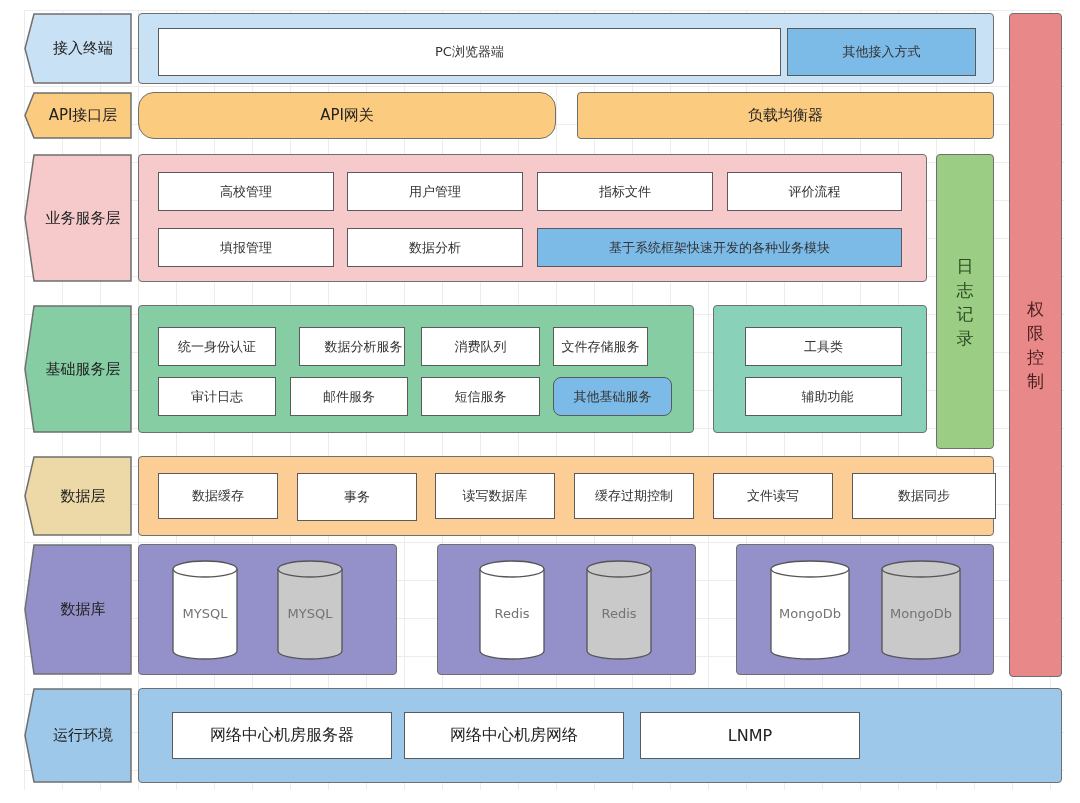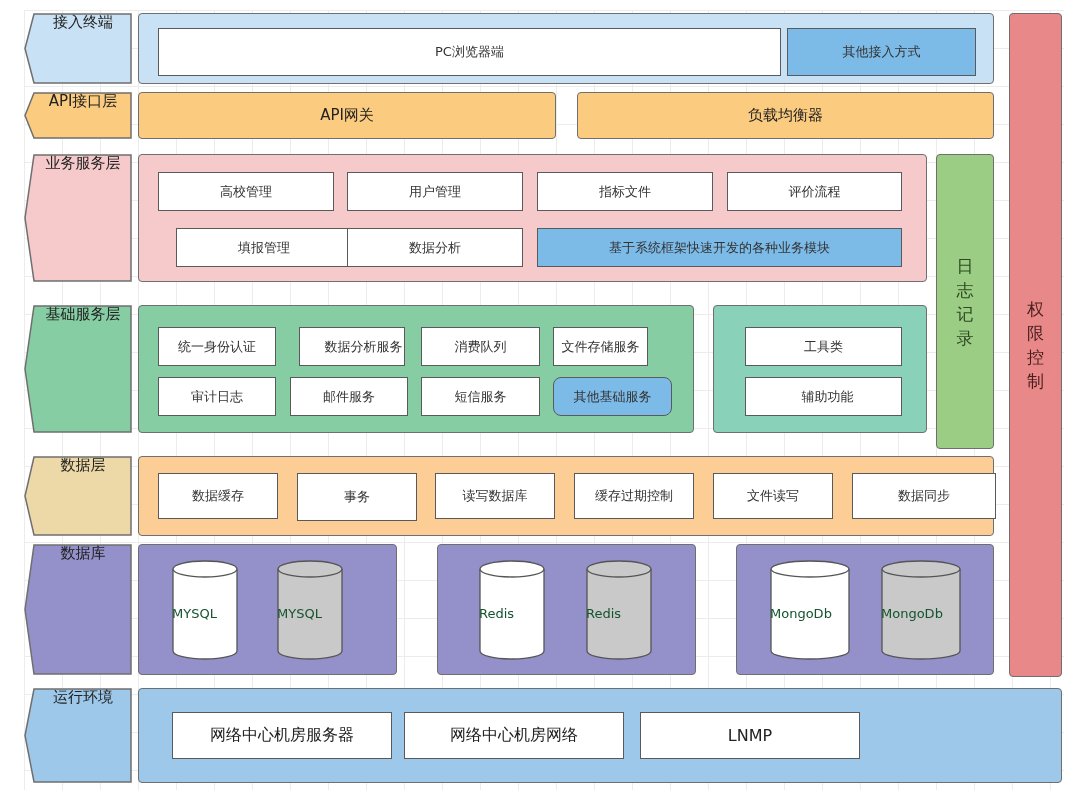--- a/index.html
+++ b/index.html
@@ -18,35 +18,35 @@
     }
     .abs { position: absolute; box-sizing: border-box; }
     .panel { border: 1.5px solid #6f6f6f; border-radius: 4px; }
     .box {
       border: 1.5px solid #5a5a5a; background: #fff;
       display: flex; align-items: center; justify-content: center;
       font-size: 13px; color: #333; white-space: nowrap;
     }
     .box.blue { background: #7cbbe8; }
     .tag {
-      display: flex; align-items: flex-start; justify-content: center;
+      display: flex; align-items: center; justify-content: center;
       font-size: 15px; color: #222;
     }
     .tag svg { position: absolute; left: 0; top: 0; width: 100%; height: 100%; }
     .tag span { position: relative; padding-left: 10px; }
     .big { font-size: 15px; color: #222; }
     .vert {
       display: flex; flex-direction: column; align-items: center; justify-content: center;
       font-size: 17px; line-height: 24px;
     }
     .cyl { position: absolute; }
     .cyl svg { position: absolute; left: 0; top: 0; width: 100%; height: 100%; }
     .cyl span {
-      position: absolute; left: 0; right: 0; top: 46%; 
-      font-size: 13px; color: #14532d;
+      position: absolute; left: 0; right: 0; top: 46%; text-align: center;
+      font-size: 13px; color: #737373;
     }
   </style>
 </head>
 <body>
 
 <div class="grid"></div>
 
 <div class="abs tag" style="left:24px;top:13px;width:108px;height:71px;">
   <svg viewBox="0 0 108 71" preserveAspectRatio="none">
       <polygon points="10,1 107,1 107,70 10,70 1,35.5" fill="#c9e1f4" stroke="#6f6f6f" stroke-width="1.5"></polygon>
@@ -56,35 +56,35 @@
 <div class="abs panel" style="left:138px;top:13px;width:856px;height:71px;background:#c9e1f4;"></div>
 <div class="abs box" style="left:158px;top:28px;width:623px;height:48px;">PC浏览器端</div>
 <div class="abs box blue" style="left:787px;top:28px;width:189px;height:48px;">其他接入方式</div>
 
 <div class="abs tag" style="left:24px;top:92px;width:108px;height:47px;">
   <svg viewBox="0 0 108 47" preserveAspectRatio="none">
       <polygon points="10,1 107,1 107,46 10,46 1,23.5" fill="#fbcb7f" stroke="#6f6f6f" stroke-width="1.5"></polygon>
     </svg>
   <span>API接口层</span>
 </div>
-<div class="abs panel box big" style="left:138px;top:92px;width:418px;height:47px;background:#fbcb7f;border-color:#6f6f6f;border-radius:4px;">API网关</div>
+<div class="abs panel box big" style="left:138px;top:92px;width:418px;height:47px;background:#fbcb7f;border-color:#6f6f6f;border-radius:16px;">API网关</div>
 <div class="abs panel box big" style="left:577px;top:92px;width:417px;height:47px;background:#fbcb7f;border-color:#6f6f6f;border-radius:4px;">负载均衡器</div>
 
 <div class="abs tag" style="left:24px;top:154px;width:108px;height:128px;">
   <svg viewBox="0 0 108 128" preserveAspectRatio="none">
       <polygon points="10,1 107,1 107,127 10,127 1,64" fill="#f6cacb" stroke="#6f6f6f" stroke-width="1.5"></polygon>
     </svg>
   <span>业务服务层</span>
 </div>
 <div class="abs panel" style="left:138px;top:154px;width:789px;height:128px;background:#f6cacb;"></div>
 <div class="abs box" style="left:158px;top:172px;width:176px;height:39px;">高校管理</div>
 <div class="abs box" style="left:347px;top:172px;width:176px;height:39px;">用户管理</div>
 <div class="abs box" style="left:537px;top:172px;width:176px;height:39px;">指标文件</div>
 <div class="abs box" style="left:727px;top:172px;width:175px;height:39px;">评价流程</div>
-<div class="abs box" style="left:158px;top:228px;width:176px;height:39px;margin-left:18px;">填报管理</div>
+<div class="abs box" style="left:158px;top:228px;width:176px;height:39px;">填报管理</div>
 <div class="abs box" style="left:347px;top:228px;width:176px;height:39px;">数据分析</div>
 <div class="abs box blue" style="left:537px;top:228px;width:365px;height:39px;">基于系统框架快速开发的各种业务模块</div>
 
 <div class="abs tag" style="left:24px;top:305px;width:108px;height:128px;">
   <svg viewBox="0 0 108 128" preserveAspectRatio="none">
       <polygon points="10,1 107,1 107,127 10,127 1,64" fill="#86cda3" stroke="#6f6f6f" stroke-width="1.5"></polygon>
     </svg>
   <span>基础服务层</span>
 </div>
 <div class="abs panel" style="left:138px;top:305px;width:556px;height:128px;background:#86cda3;"></div>

